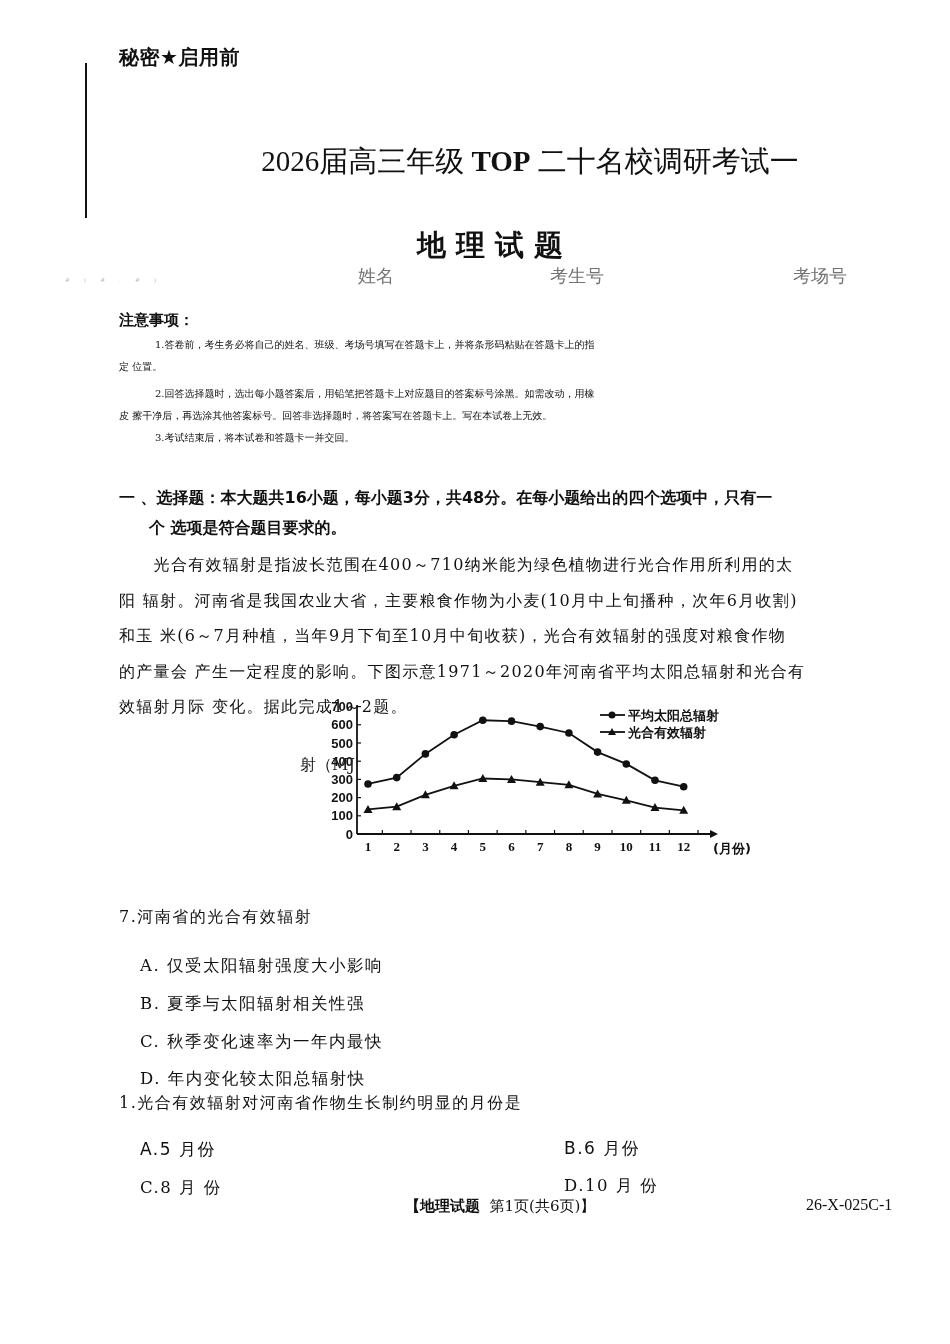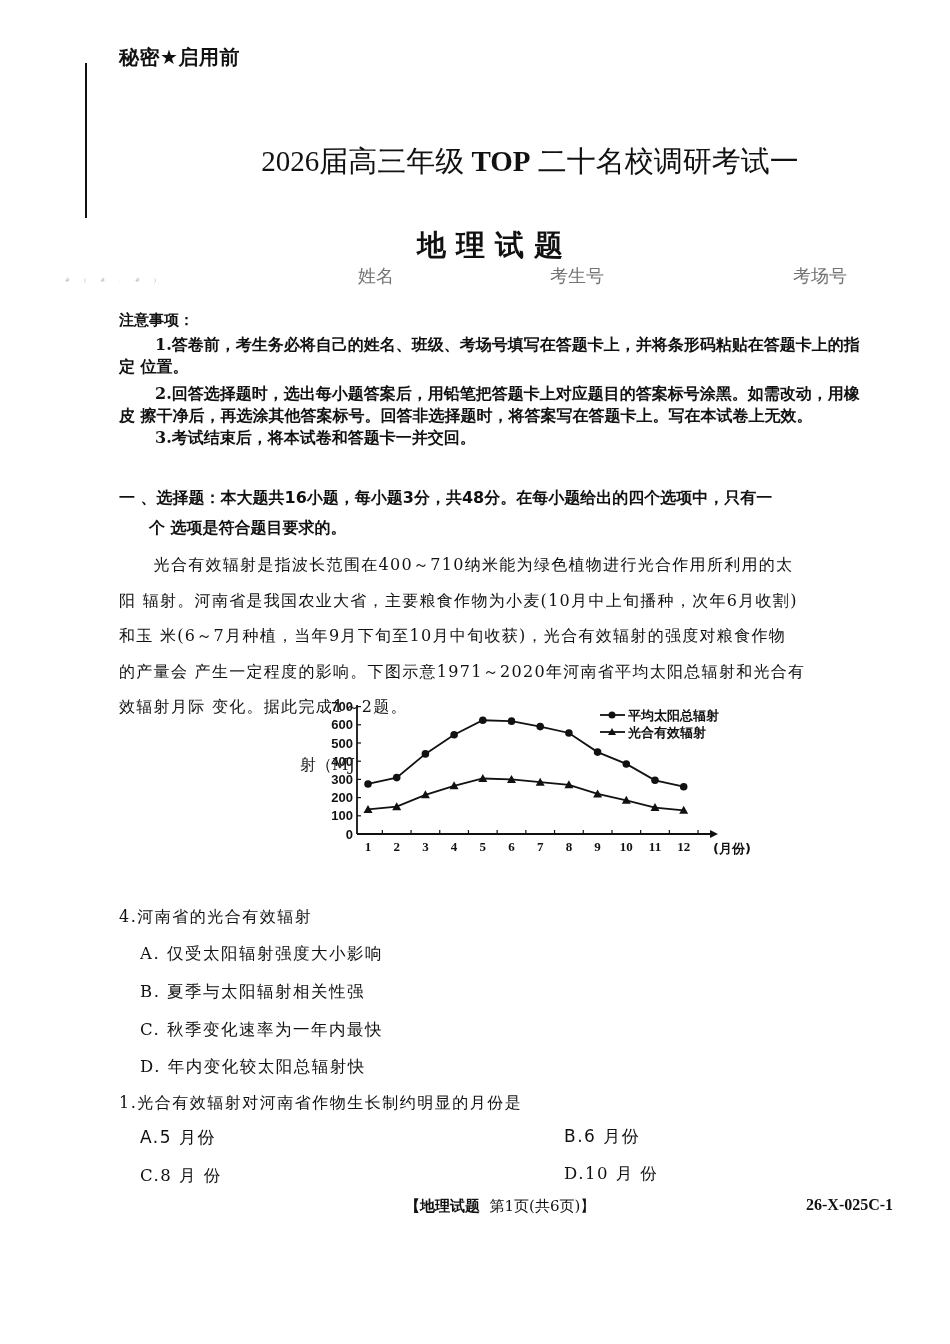--- a/index.html
+++ b/index.html
@@ -6,34 +6,34 @@
   body { width: 950px; height: 1344px; position: relative; overflow: hidden; color: #111; font-family: "DejaVu Serif", serif; }
   .abs { position: absolute; }
   .secret { left: 119px; top: 44px; font-family: "DejaVu Sans", sans-serif; font-weight: bold; font-size: 20px; letter-spacing: 0.5px; }
   .vline { left: 85px; top: 63px; width: 2px; height: 155px; background: #111; }
   .title { left: 0; width: 1060px; top: 142px; text-align: center; font-family: "Liberation Serif", serif; font-size: 29px; }
   .title b { font-weight: bold; }
   .subject { left: 0; width: 990px; top: 226px; text-align: center; font-family: "DejaVu Sans", sans-serif; font-weight: bold; font-size: 29px; letter-spacing: 10px; }
   .dots { left: 65px; top: 276px; font-size: 6px; color: #bbb; letter-spacing: 6px; }
   .field { top: 264px; font-family: "DejaVu Serif", serif; font-size: 18px; color: #737373; }
   .notice-h { left: 119px; top: 311px; font-family: "DejaVu Sans", sans-serif; font-weight: bold; font-size: 15px; }
-  .notice { left: 119px; width: 790px; font-size: 16px; line-height: 22px; font-family: "DejaVu Serif", serif; font-weight: bold; }
+  .notice { left: 119px; width: 790px; font-size: 10px; line-height: 22px; font-family: "DejaVu Serif", serif; }
   .notice p { margin: 0; }
   .indent { text-indent: 36px; }
   .section { left: 119px; width: 795px; top: 483px; font-family: "DejaVu Sans", sans-serif; font-weight: bold; font-size: 16px; line-height: 30px; }
   .section .l2 { padding-left: 30px; }
   .para { left: 119px; width: 795px; top: 547px; font-size: 16px; line-height: 35.5px; font-family: "DejaVu Serif", serif; letter-spacing: 1.3px; }
   .para p { margin: 0; }
   .chart { left: 295px; top: 702px; }
   .q { left: 119px; font-size: 16px; font-family: "DejaVu Serif", serif; letter-spacing: 1.5px; }
-  .opt { left: 140px; font-size: 16.5px; font-family: "DejaVu Serif", serif; letter-spacing: 1.5px; }
+  .opt { left: 140px; font-size: 16.5px; font-family: "DejaVu Serif", serif; letter-spacing: 1.5px; margin-top: 12px; }
   .opt2 { font-size: 17px; font-family: "DejaVu Sans", sans-serif; }
   .footer { top: 1197px; left: 405px; font-size: 15px; font-family: "DejaVu Serif", serif; }
   .footer b { font-family: "DejaVu Sans", sans-serif; margin-top: 8px; }
-  .code { top: 1196px; left: 806px; font-family: "Liberation Serif", serif; font-weight: bold; font-size: 16px; }
+  .code { top: 1196px; left: 806px; font-family: "Liberation Serif", serif; font-weight: normal; font-size: 16px; }
 </style>
 </head>
 <body>
 
 <div class="abs secret">秘密★启用前</div>
 <div class="abs vline"></div>
 
 <div class="abs title">
   <span>2026届高三年级</span>
   <b>TOP</b>
@@ -147,21 +147,21 @@
       <path d="M388.7 103.84 L393.2 111.84 L384.2 111.84 Z" fill="#111"></path>
       <line x1="305" y1="13" x2="330" y2="13" stroke="#111" stroke-width="1.8"></line>
       <circle cx="317" cy="13" r="3.5" fill="#111"></circle>
       <text x="333" y="18" font-size="13" font-weight="bold" font-family="DejaVu Sans, sans-serif" fill="#111">平均太阳总辐射</text>
       <line x1="305" y1="30" x2="330" y2="30" stroke="#111" stroke-width="1.8"></line>
       <path d="M317 26 L321 33 L313 33 Z" fill="#111"></path>
       <text x="333" y="35" font-size="13" font-weight="bold" font-family="DejaVu Sans, sans-serif" fill="#111">光合有效辐射</text>
     </svg>
 </div>
 
-<div class="abs q" style="top:907px">4.河南省的光合有效辐射</div>
+<div class="abs q" style="top:907px">7.河南省的光合有效辐射</div>
 <div class="abs opt" style="top:943px">A.  仅受太阳辐射强度大小影响</div>
 <div class="abs opt" style="top:981px">B. 夏季与太阳辐射相关性强</div>
 <div class="abs opt" style="top:1019px">C. 秋季变化速率为一年内最快</div>
 <div class="abs opt" style="top:1056px">D.  年内变化较太阳总辐射快</div>
 <div class="abs q" style="top:1093px">1.光合有效辐射对河南省作物生长制约明显的月份是</div>
 <div class="abs opt opt2" style="top:1126px">A.5 月份</div>
 <div class="abs opt opt2" style="top:1125px; left:564px">B.6 月份</div>
 <div class="abs opt" style="top:1165px">C.8 月 份</div>
 <div class="abs opt" style="top:1163px; left:564px">D.10 月 份</div>
 

